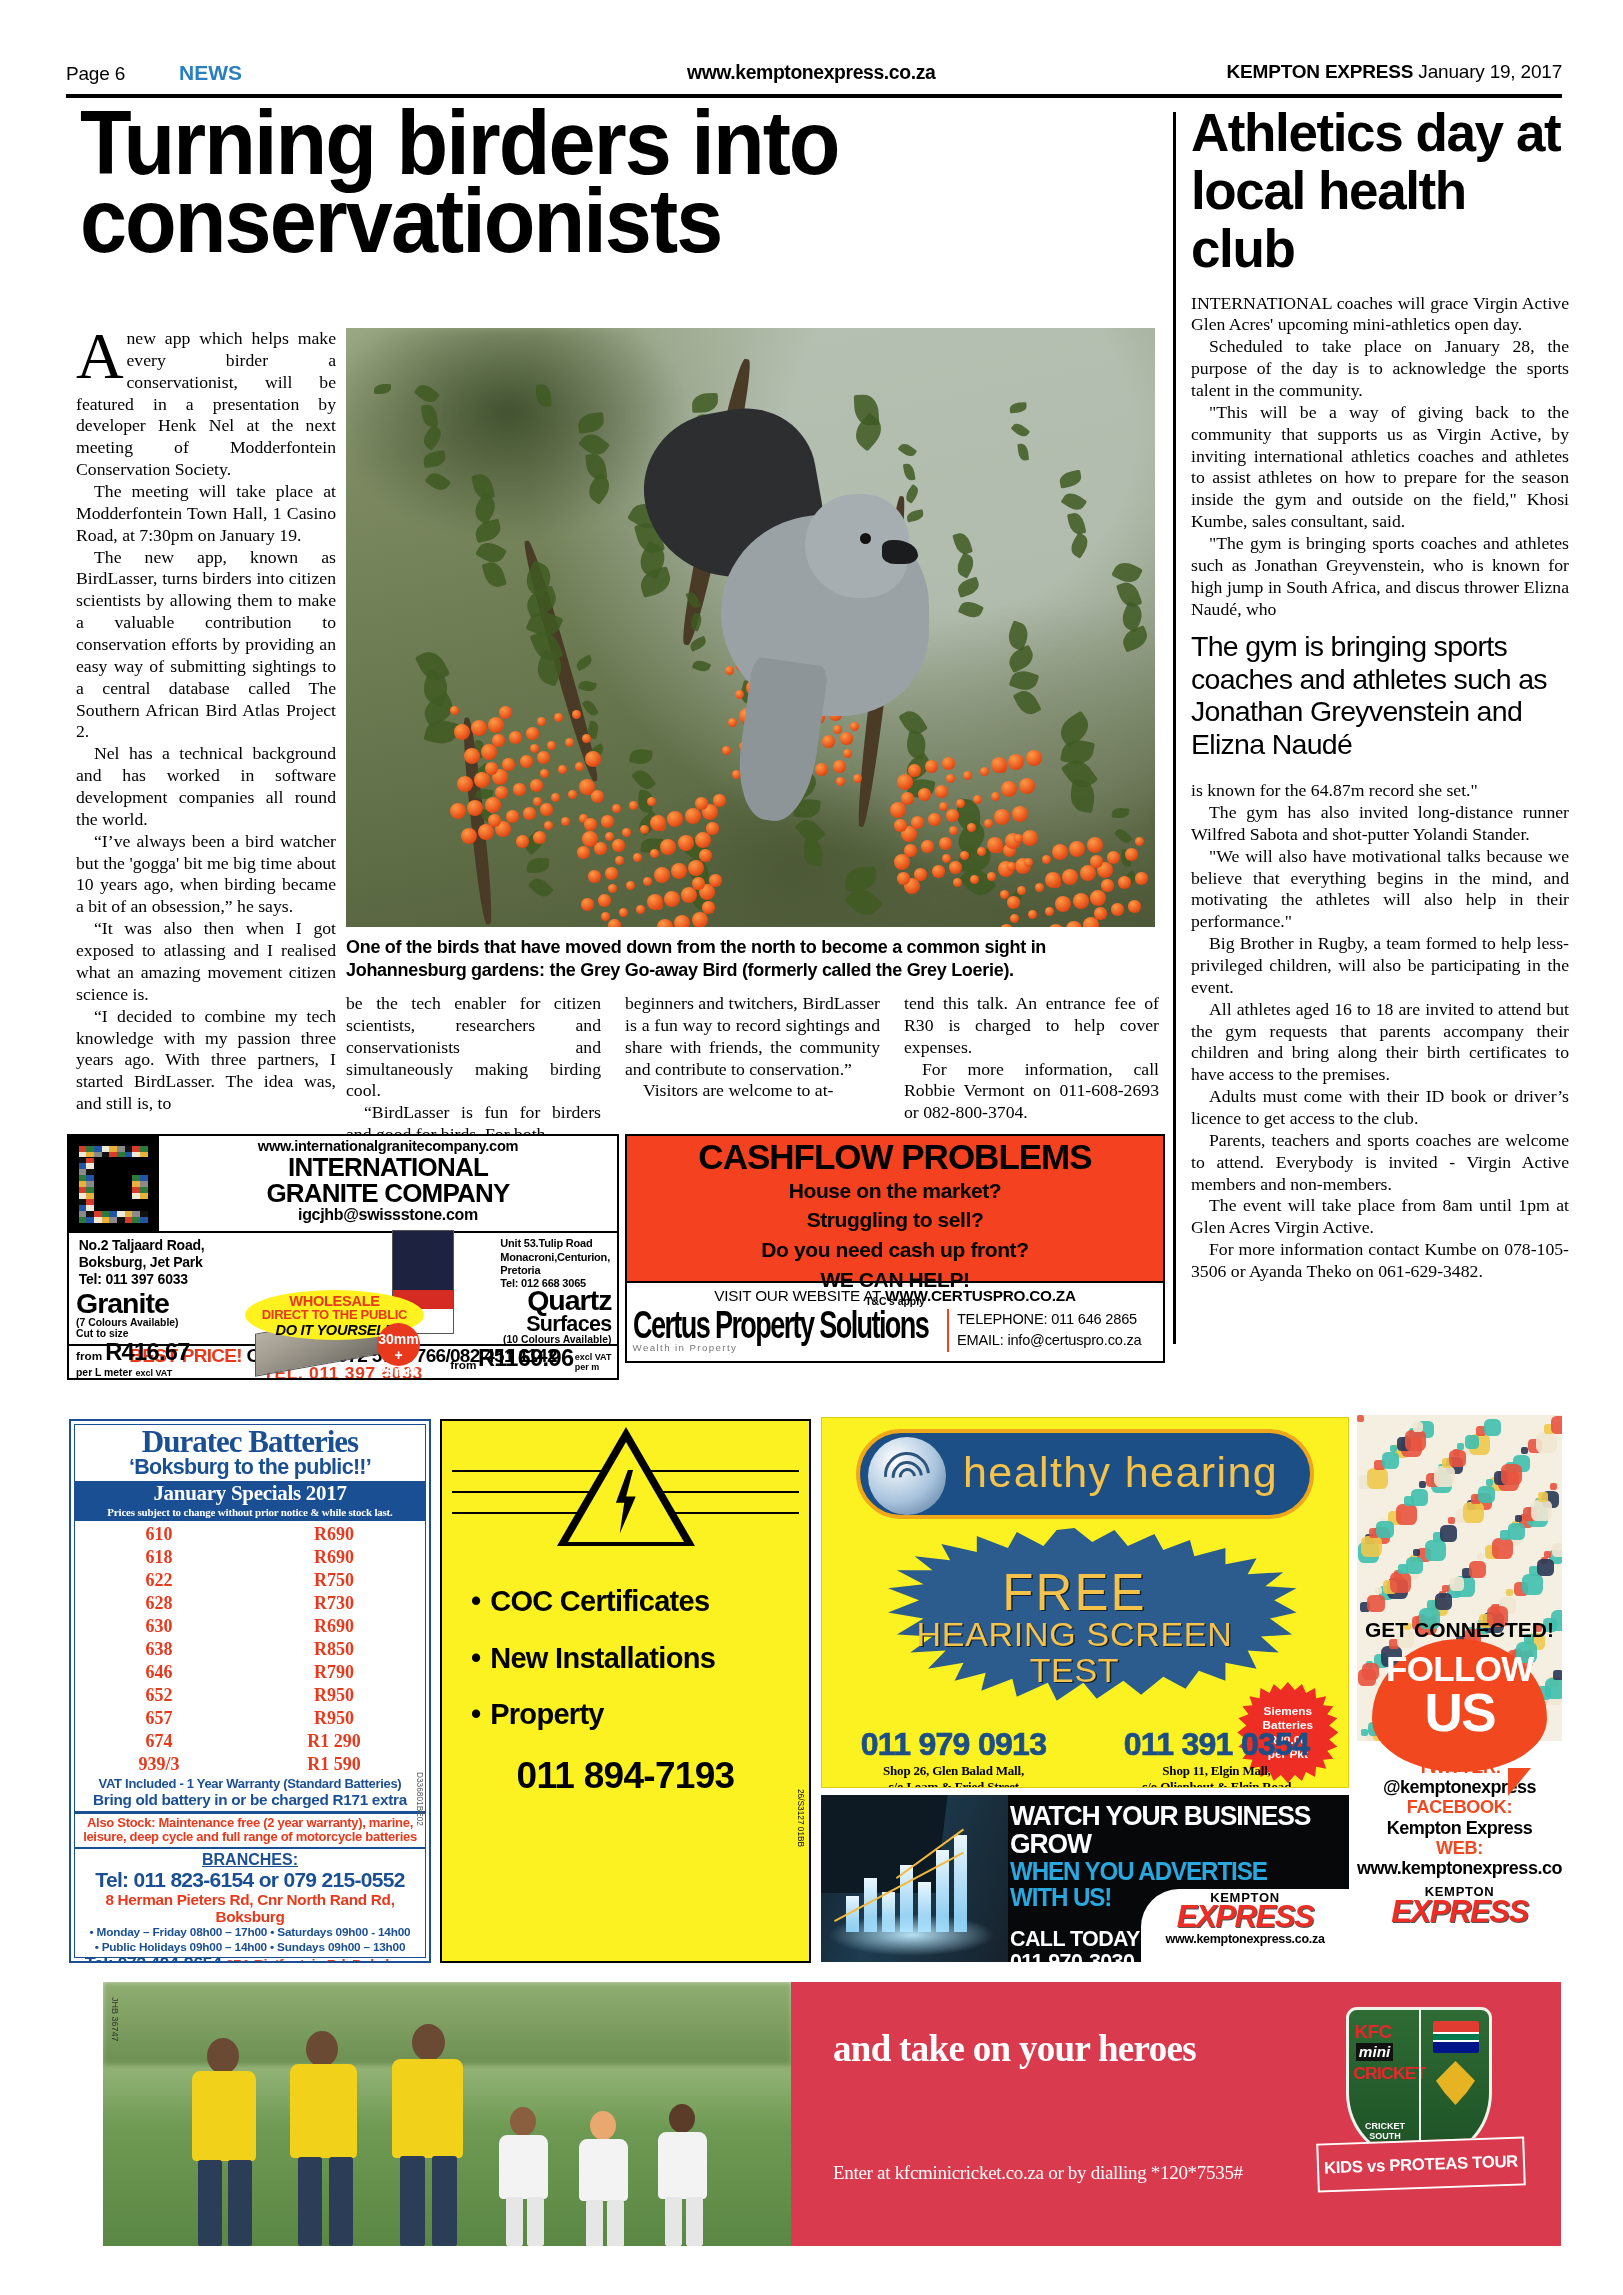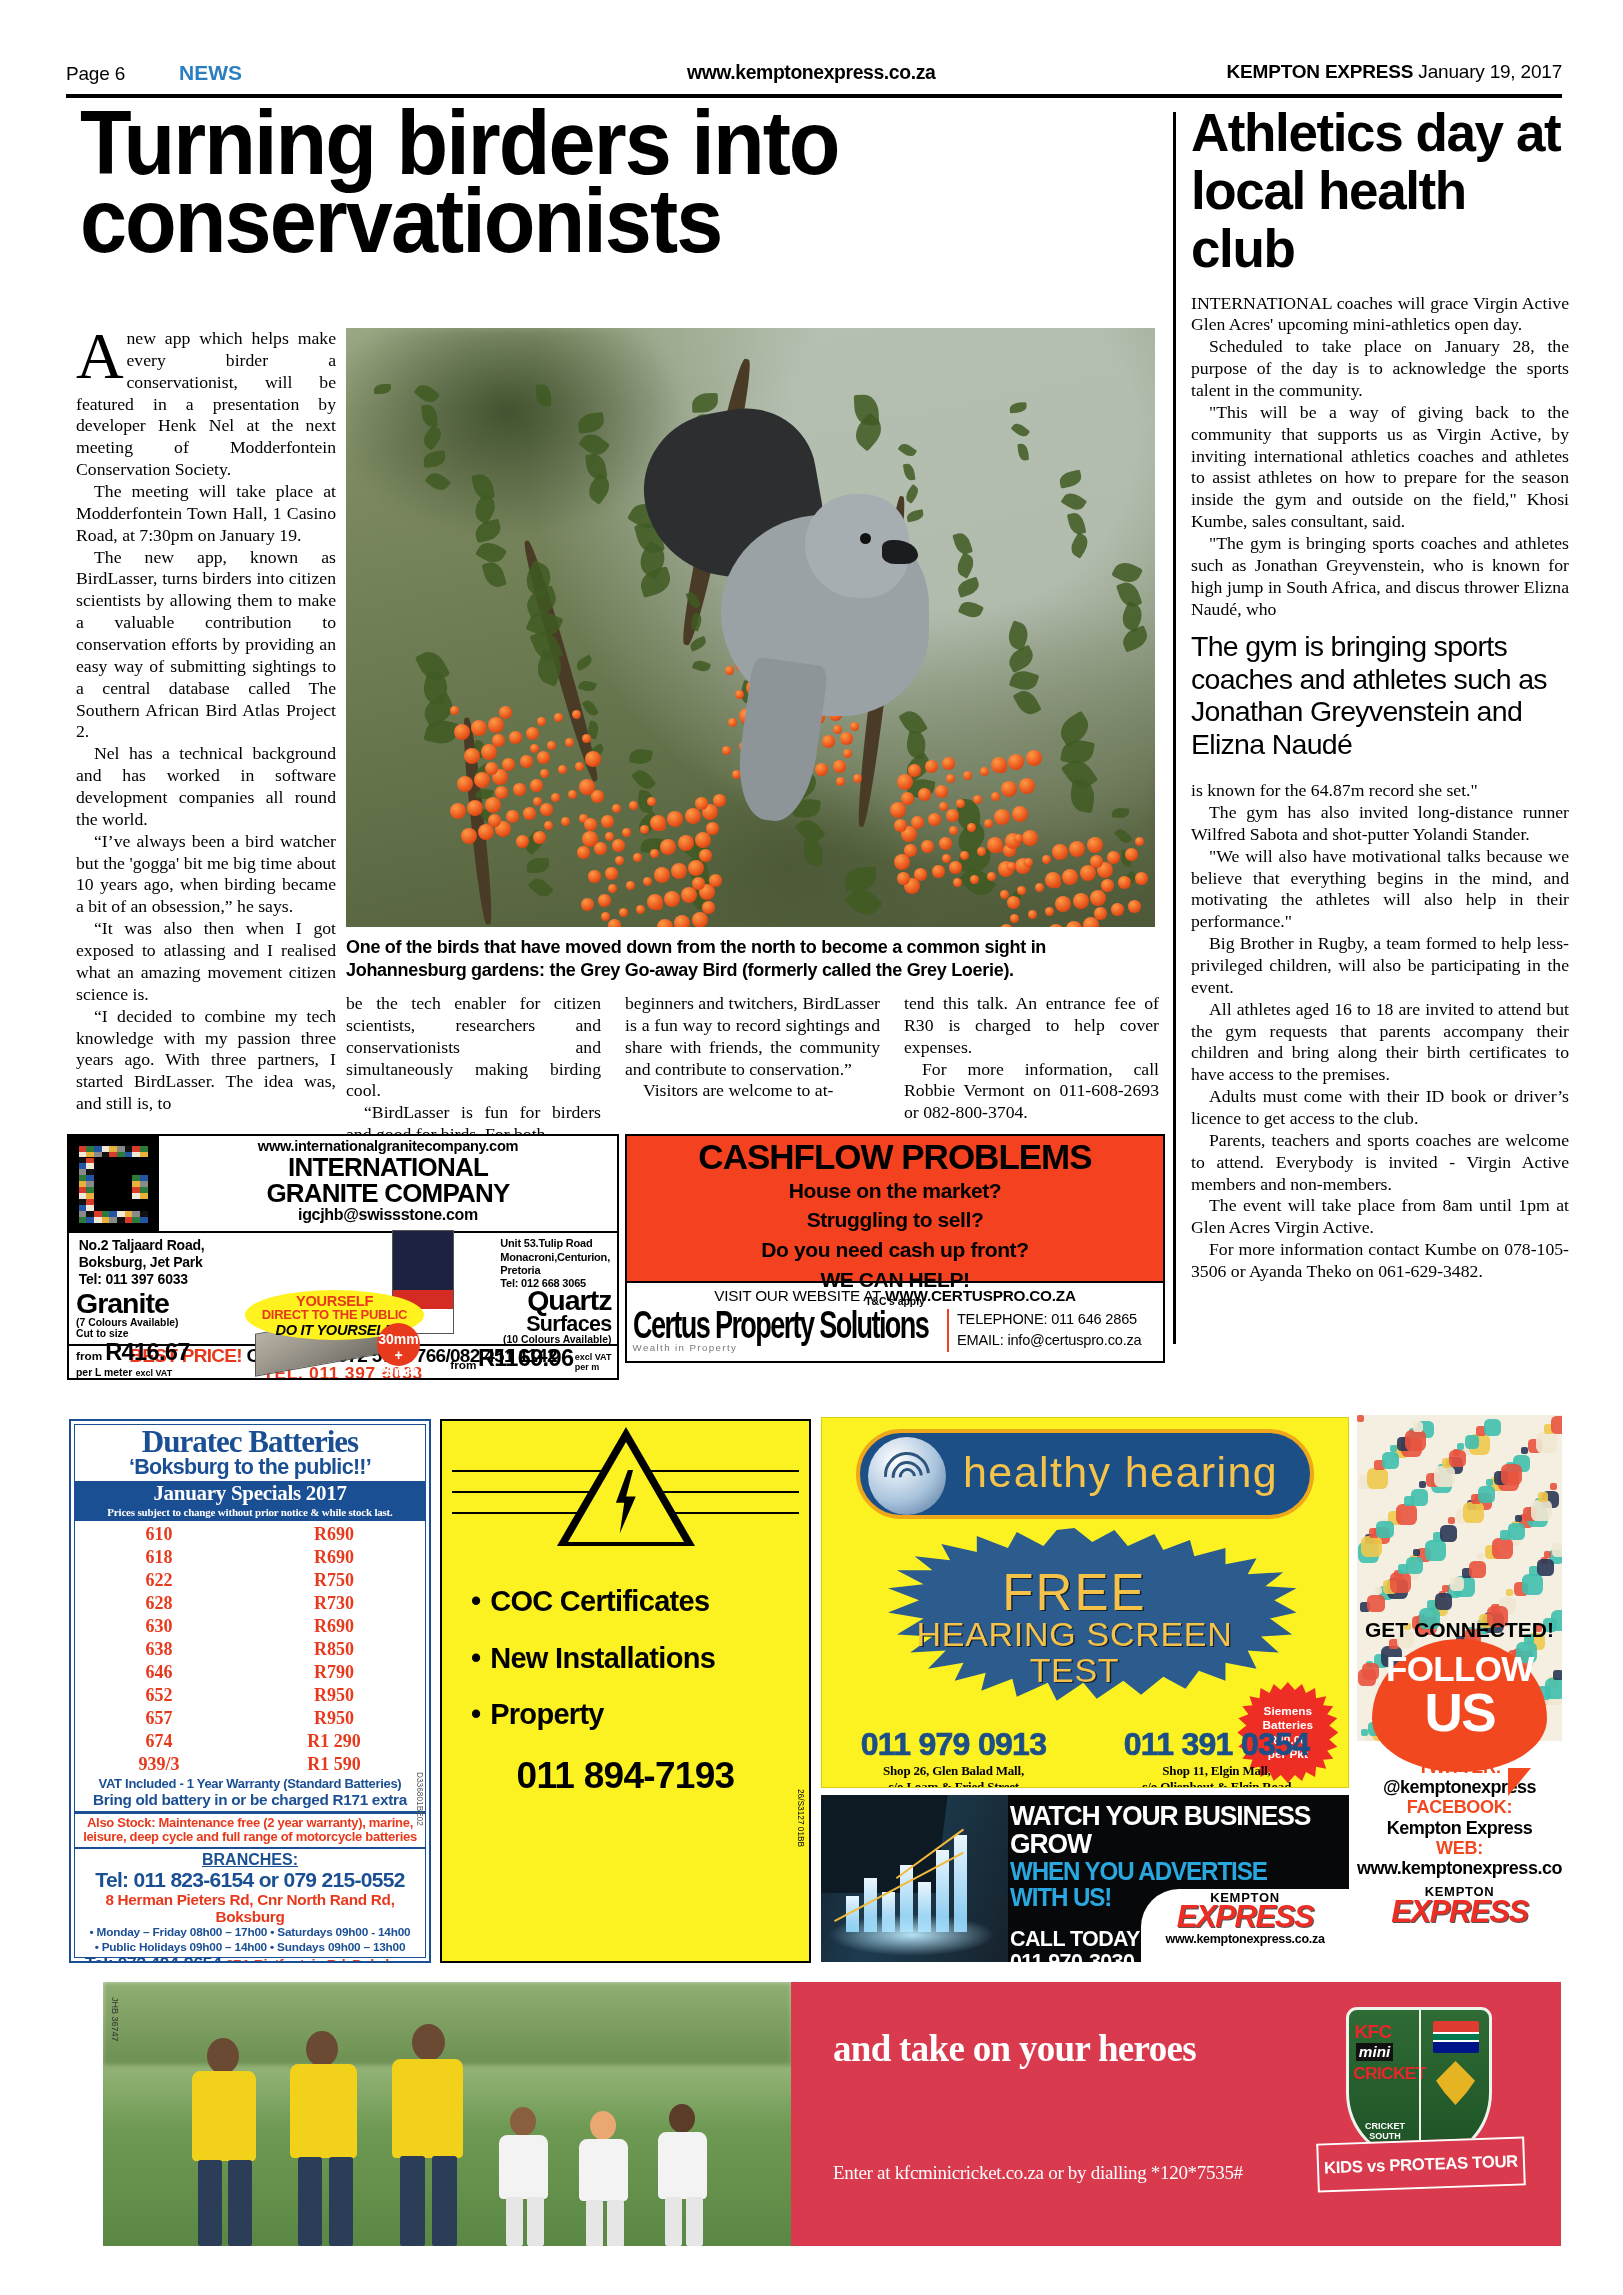--- a/index.html
+++ b/index.html
@@ -921,21 +921,21 @@
 Tel: 011 397 6033</div>
     <div class="addr-r" style="white-space:pre-line;">Unit 53.Tulip Road
 Monacroni,Centurion,
 Pretoria
 Tel: 012 668 3065</div>
 
     <div class="slab" style="left:186px; top:89px; width:132px; height:43px; background:linear-gradient(160deg,#b9b2a6,#8f8a80 60%,#6e6a62); transform:skewY(-10deg);"></div>
     <div class="slab" style="left:323px; top:-2.8px; width:62px; height:104px; background:linear-gradient(#1c2240 0 58%, #d62b22 58% 76%, #fff 76% 100%);"></div>
 
     <div class="ellipse">
-      <div class="l1">YOURSELF</div>
+      <div class="l1">WHOLESALE</div>
       <div class="l2">DIRECT TO THE PUBLIC</div>
       <div class="l3">DO IT YOURSELF</div>
     </div>
     <div class="redcirc" style="white-space:pre-line;">30mm +
 20mm</div>
 
     <div class="gl">
       <div class="big-word">Granite</div>
       <div class="tiny">(7 Colours Available)</div>
       <div class="tiny">Cut to size</div>

